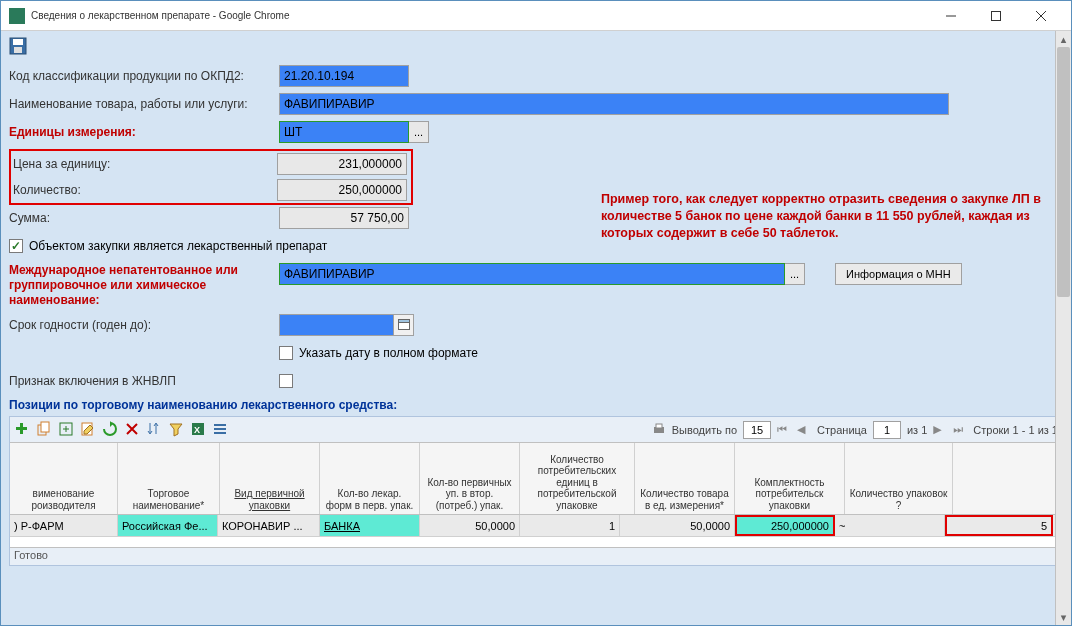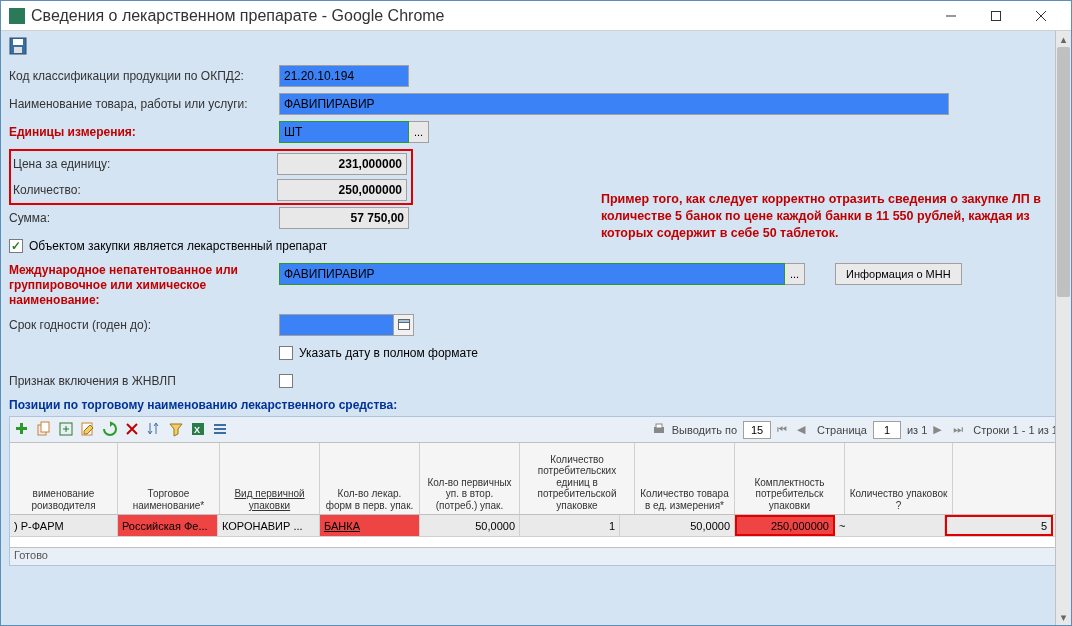--- a/index.html
+++ b/index.html
@@ -1,33 +1,33 @@
 <!DOCTYPE html>
 <html><head>
 <meta charset="utf-8">
 <style>
 * { box-sizing: border-box; margin: 0; padding: 0; }
 body { font-family: Arial, sans-serif; font-size: 11px; background: #fff; overflow: hidden; }
 
 .window { width: 1072px; height: 626px; border: 1px solid #5a8fbc; display: flex; flex-direction: column; }
 .titlebar { height: 30px; background: #fff; border-bottom: 1px solid #d0d0d0; display: flex; align-items: center; padding: 0 8px; }
 .titlebar-icon { width: 16px; height: 16px; background: #2a7a5a; margin-right: 6px; display: inline-block; }
-.titlebar-text { flex: 1; font-size: 16px; color: #333; }
+.titlebar-text { flex: 1; font-size: 10px; color: #333; }
 .titlebar-btns { display: flex; gap: 0; }
 .titlebar-btn { width: 45px; height: 28px; display: flex; align-items: center; justify-content: center; cursor: pointer; }
 
 .content { flex: 1; background: #d5e4f3; padding: 6px 8px; position: relative; overflow: hidden; }
 .toolbar-top { margin-bottom: 8px; }
 .save-icon { width: 18px; height: 18px; display: inline-block; cursor: pointer; }
 
 .form-row { display: flex; align-items: center; margin-bottom: 6px; min-height: 22px; }
 .form-label { width: 270px; font-size: 12px; color: #333; padding-right: 8px; }
 .form-label.red { color: #c00000; font-weight: bold; }
 .form-input { height: 22px; border: 1px solid #a0a0a0; background: #3b82f6; padding: 0 4px; font-size: 12px; }
-.form-input.gray { background: #e8e8e8; text-align: right; font-weight: bold; }
+.form-input.gray { background: #e8e8e8; text-align: right; }
 .form-input.wide { width: 670px; }
 .form-input.med { width: 130px; }
 .form-input.unit { width: 130px; border: 1px solid #2a9a2a; }
 .form-input.mnn { width: 506px; border: 1px solid #2a9a2a; }
 .form-input.date { width: 115px; }
 .btn-dots { width: 20px; height: 22px; border: 1px solid #a0a0a0; border-left: none; background: #e8e8e8; cursor: pointer; font-size: 11px; }
 .btn-cal { width: 20px; height: 22px; border: 1px solid #a0a0a0; border-left: none; background: #f0f0f0; cursor: pointer; }
 .btn-info { height: 22px; padding: 0 10px; border: 1px solid #a0a0a0; background: #eaeaea; cursor: pointer; font-size: 11px; margin-left: 30px; }
 
 .checkbox { width: 14px; height: 14px; border: 1px solid #7a7a7a; background: #fff; display: inline-flex; align-items: center; justify-content: center; margin-right: 6px; vertical-align: middle; }
@@ -45,21 +45,21 @@
 .grid-tool-icon { width: 18px; height: 18px; cursor: pointer; }
 .grid-toolbar-right { margin-left: auto; display: flex; align-items: center; gap: 6px; font-size: 11px; color: #444; }
 .pg-input { width: 28px; height: 18px; border: 1px solid #a0a0a0; text-align: center; font-size: 11px; }
 .pg-btn { width: 14px; height: 14px; cursor: pointer; color: #888; }
 
 .grid-head { display: flex; background: #f5f5f5; border-bottom: 1px solid #c0c0c0; height: 72px; }
 .grid-col { border-right: 1px solid #d0d0d0; padding: 3px 4px; font-size: 10px; color: #333; display: flex; align-items: flex-end; justify-content: center; text-align: center; line-height: 1.15; }
 .grid-row { display: flex; height: 22px; background: #eaeaea; border-bottom: 1px solid #d0d0d0; }
 .grid-cell { border-right: 1px solid #d0d0d0; padding: 2px 4px; font-size: 11px; display: flex; align-items: center; overflow: hidden; white-space: nowrap; }
 .grid-cell.num { justify-content: flex-end; }
-.grid-cell.editable { background: #ef4444; }
+.grid-cell.editable { background: #5eead4; }
 
 .c1 { width: 108px; } .c2 { width: 100px; } .c3 { width: 102px; } .c4 { width: 100px; text-decoration: underline; }
 .c5 { width: 100px; } .c6 { width: 100px; } .c7 { width: 115px; } .c8 { width: 100px; }
 .c9 { width: 110px; } .c10 { width: 108px; }
 
 .red-cell-box { border: 2px solid #e00000; }
 
 .status-bar { height: 18px; background: #e8eff7; border-top: 1px solid #c0c0c0; padding: 1px 4px; font-size: 11px; color: #555; }
 
 .scrollbar-v { position: absolute; right: 0; top: 0; bottom: 0; width: 16px; background: #e8e8e8; border-left: 1px solid #c0c0c0; }

